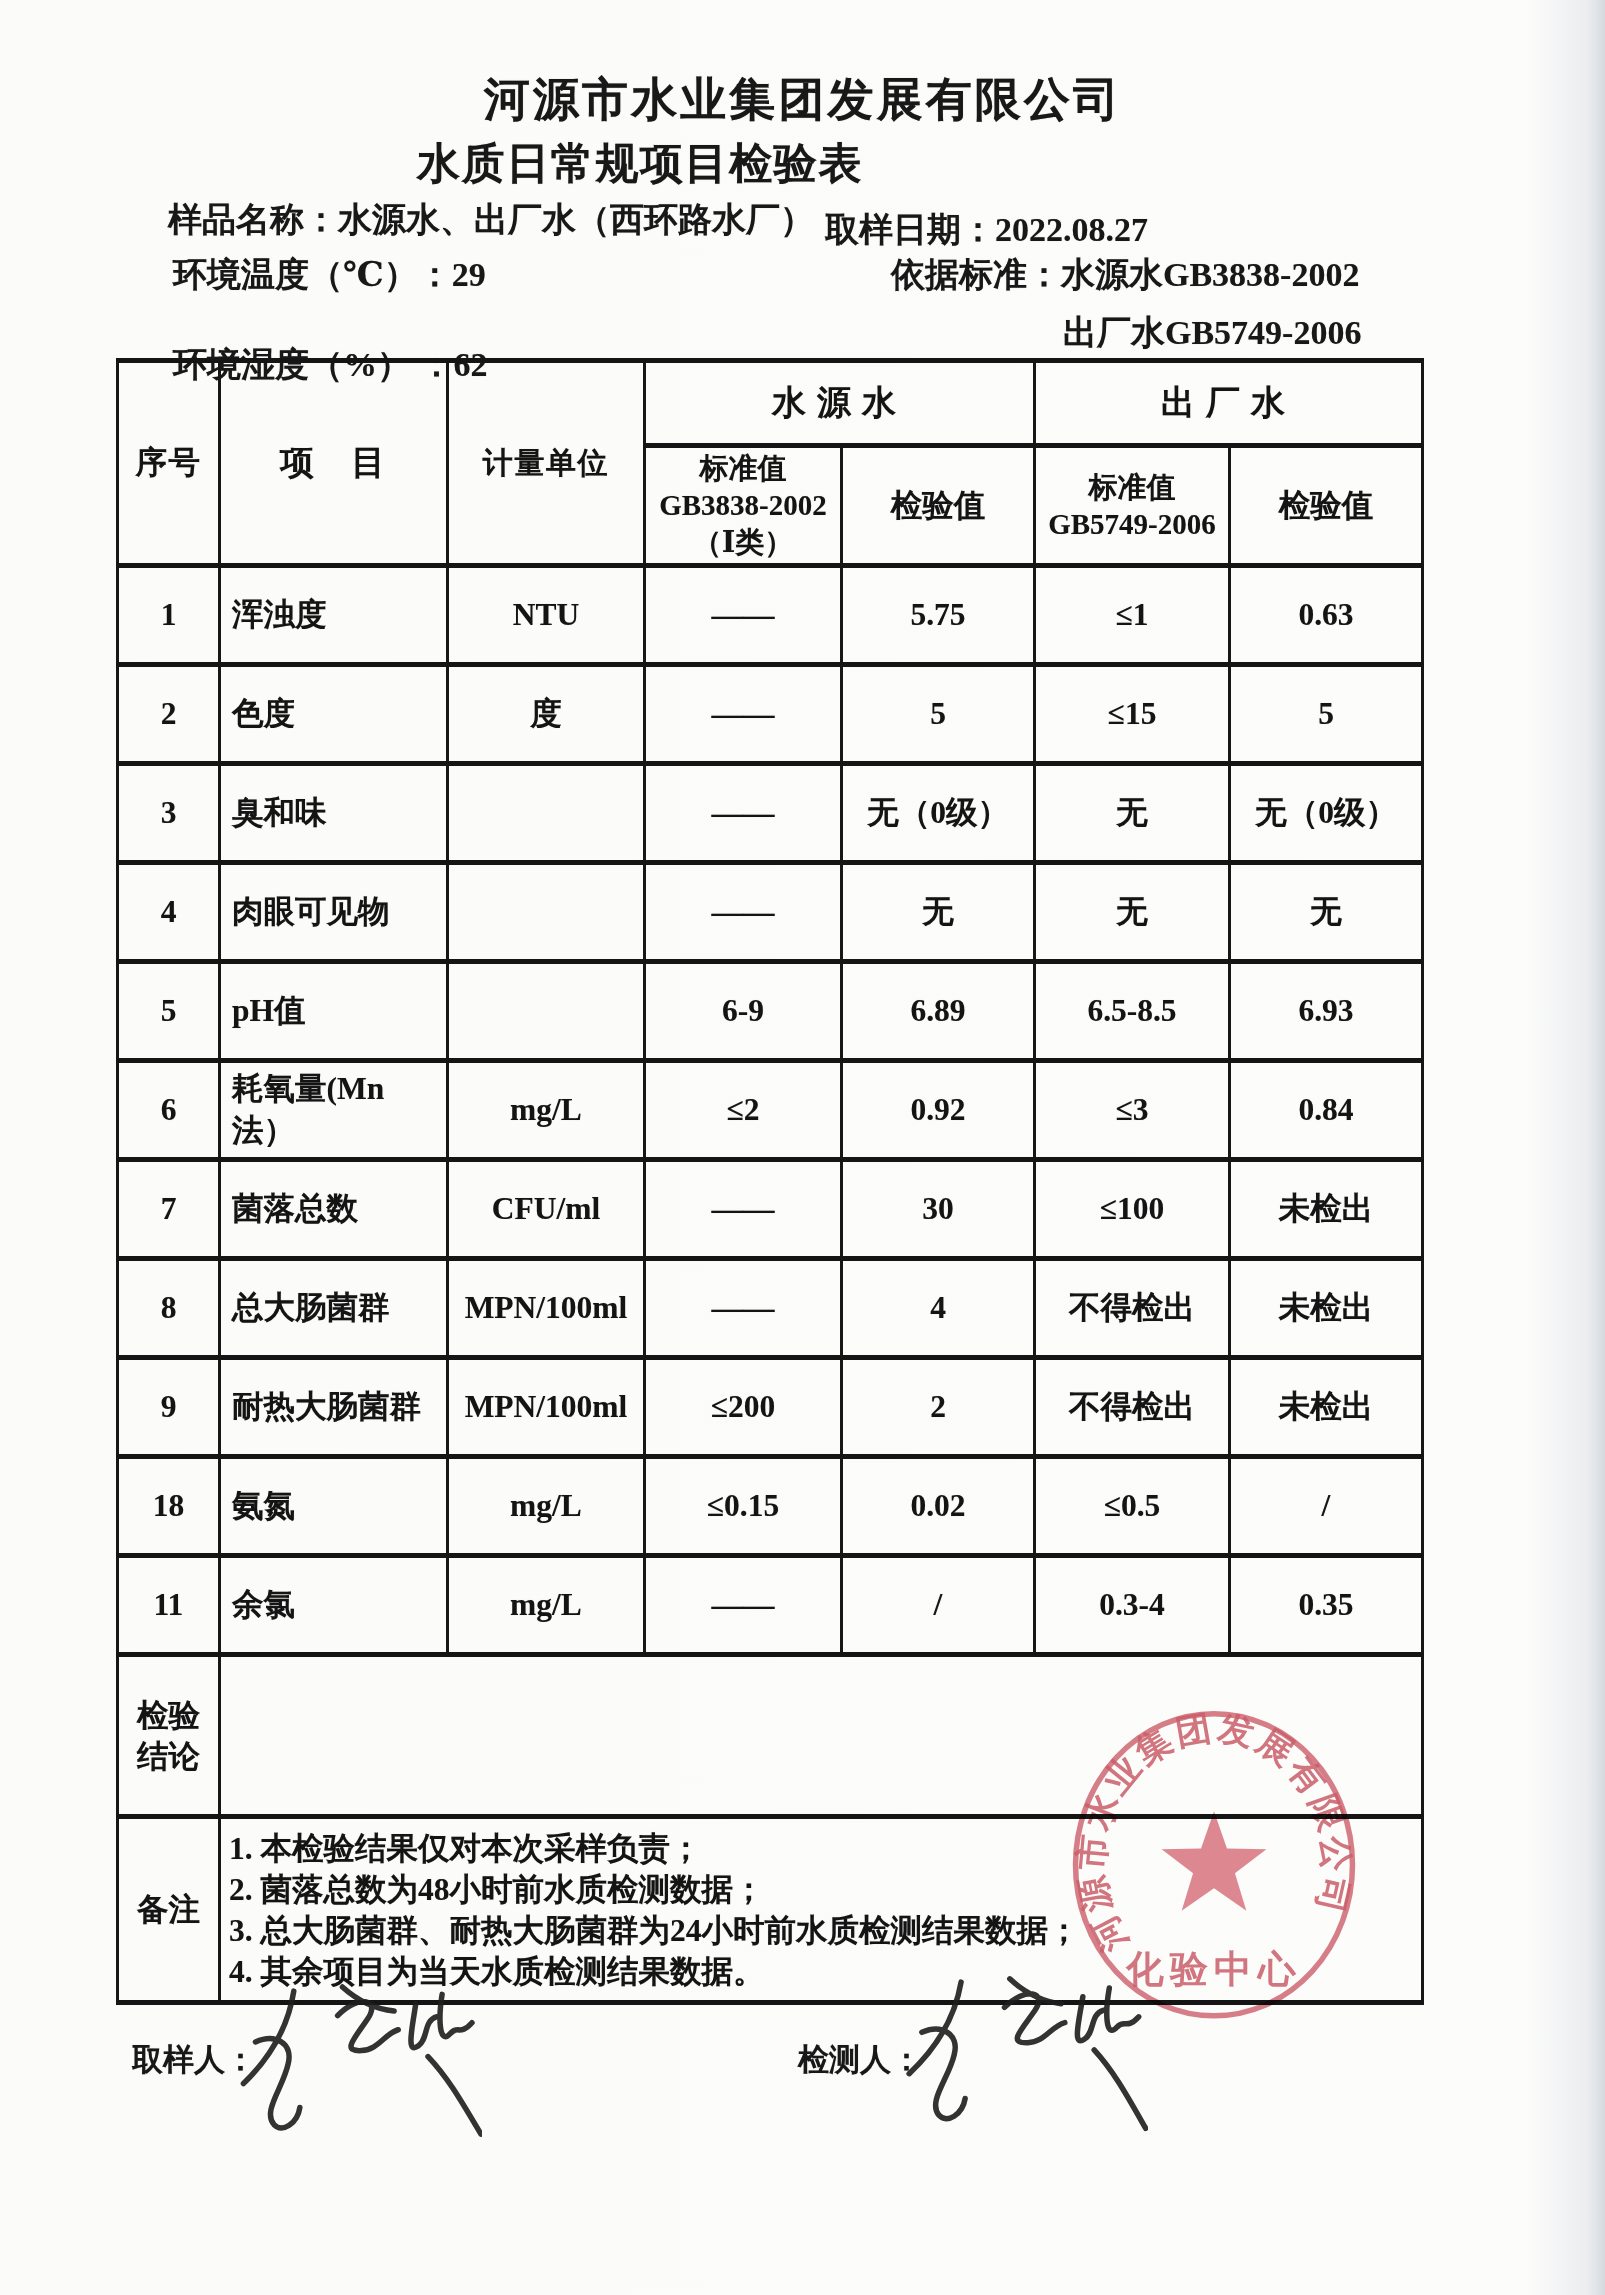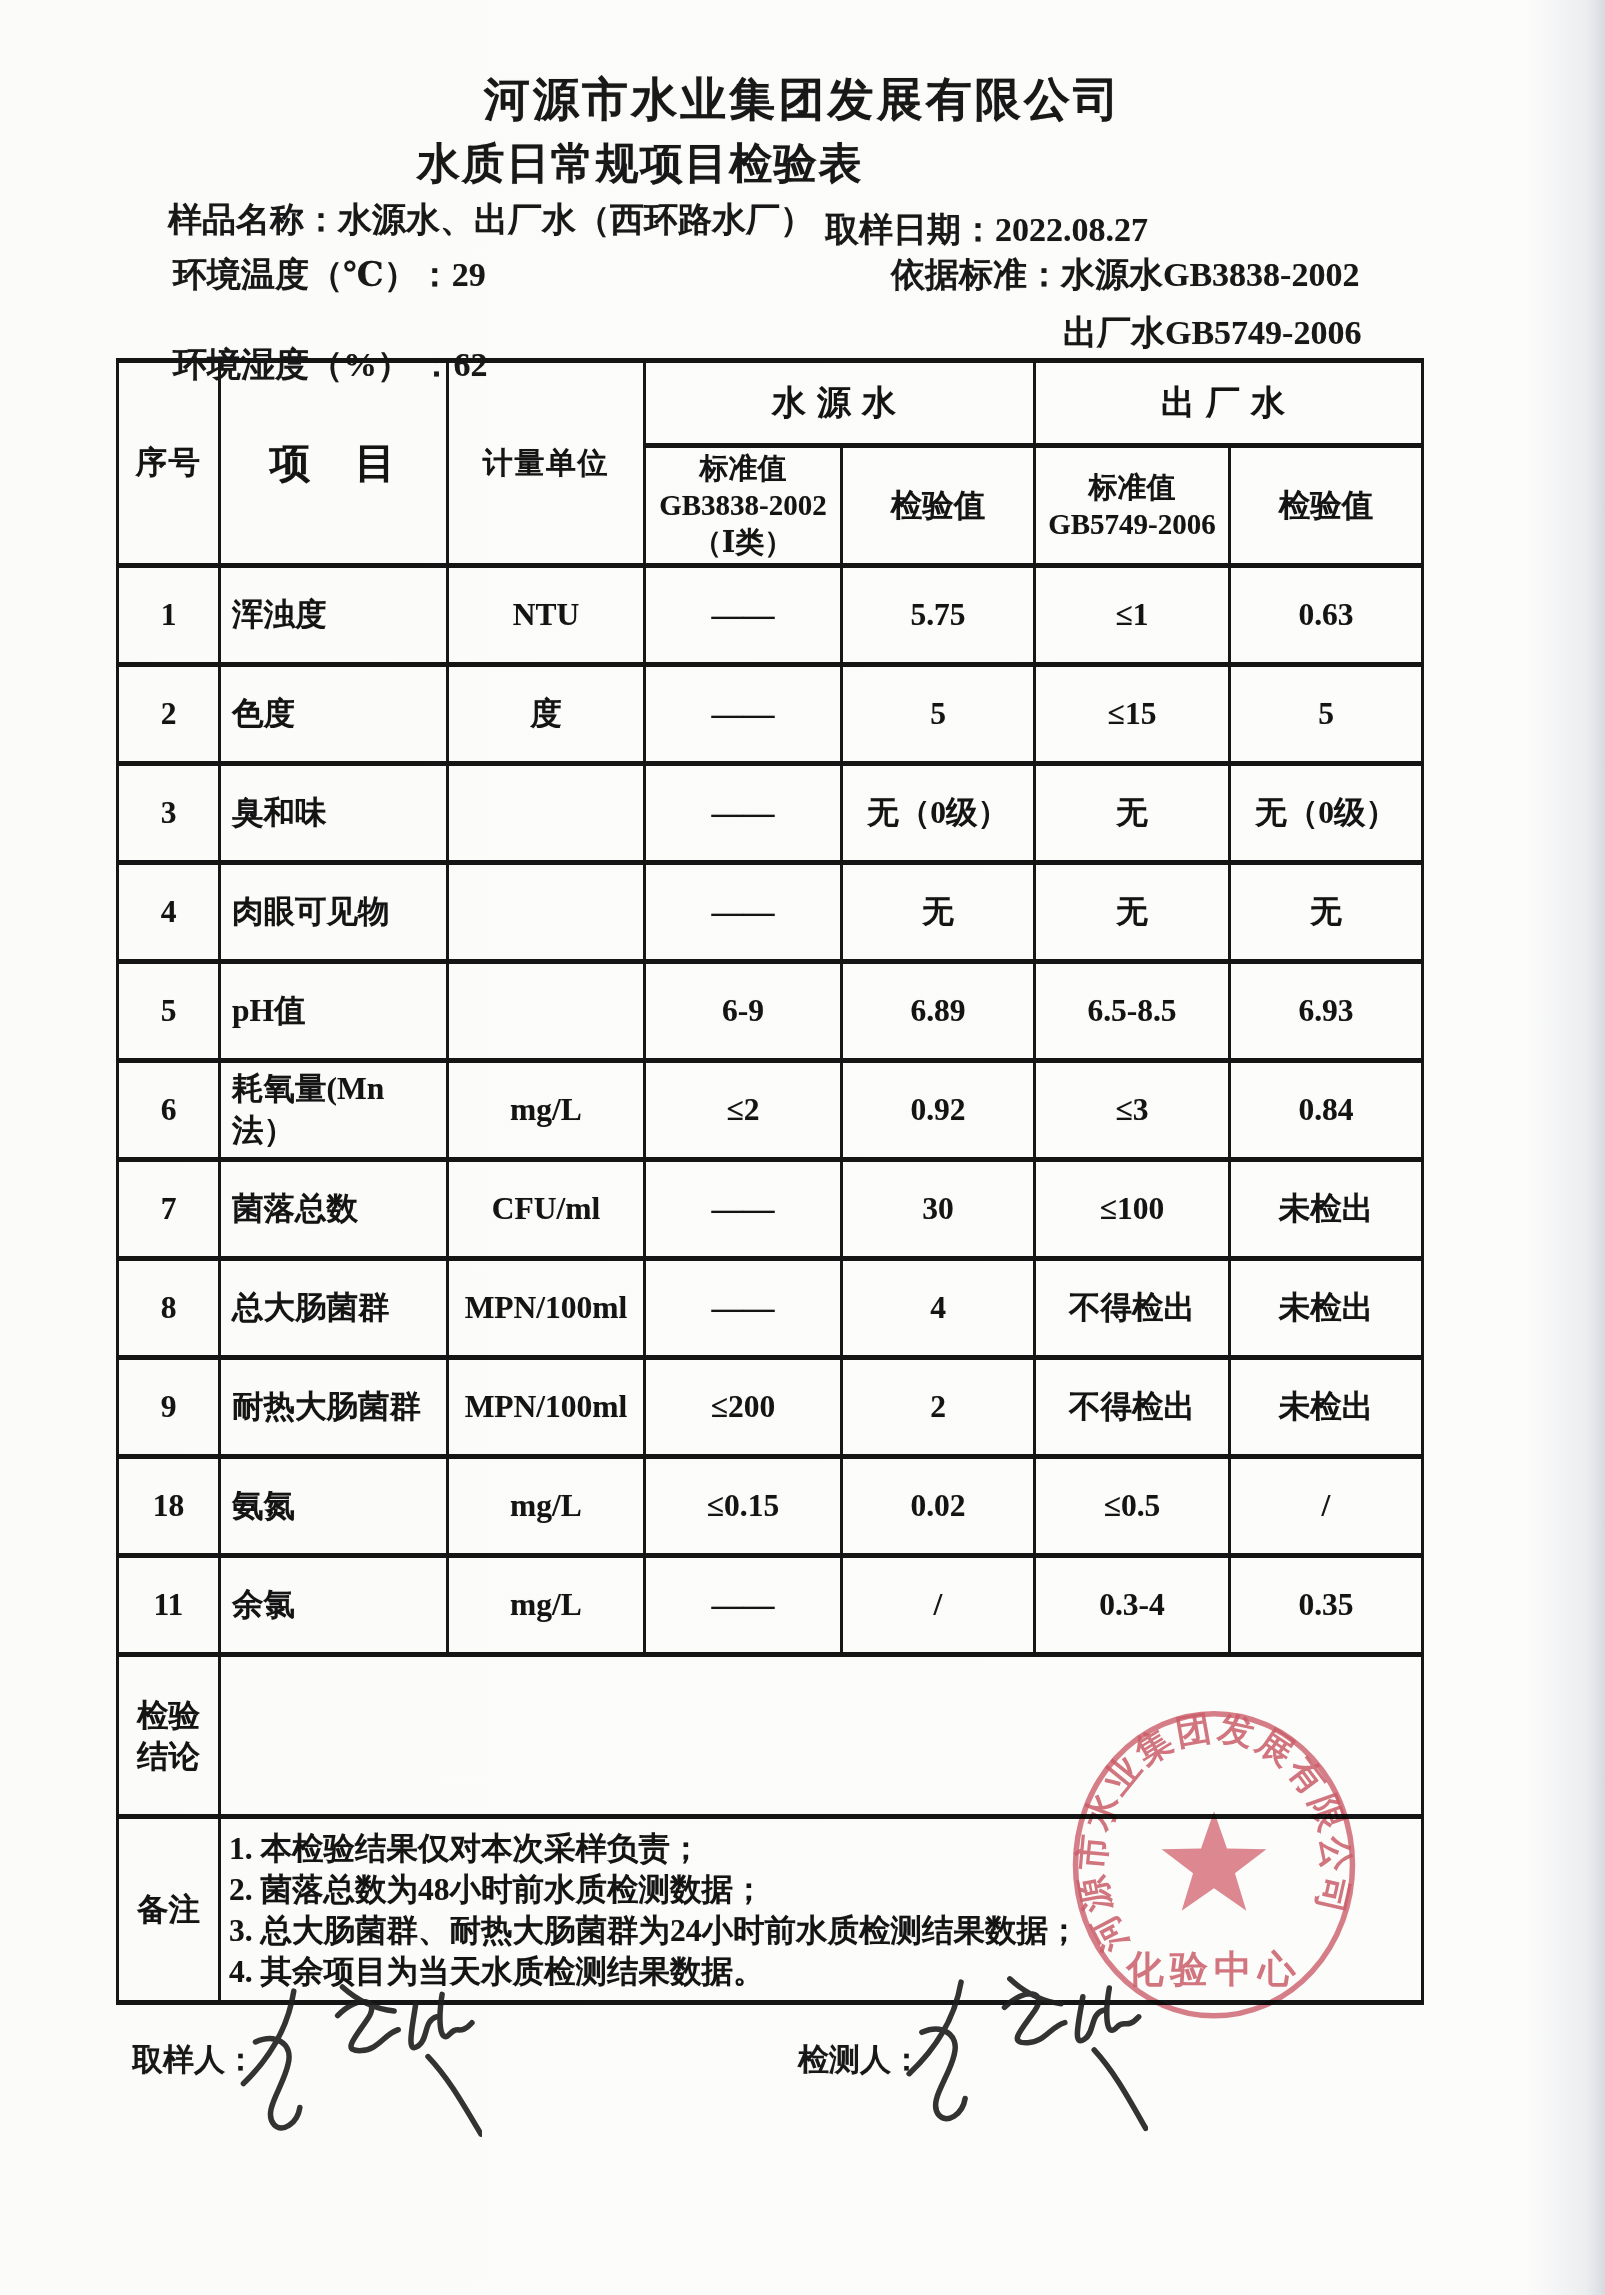--- a/index.html
+++ b/index.html
@@ -79,21 +79,21 @@
         <col style="width:228px">
         <col style="width:197px">
       <col style="width:197px">
         <col style="width:193px">
         <col style="width:195px">
         <col style="width:193px">
     </colgroup>
     <tbody>
       <tr class="h1">
         <th rowspan="2" style="letter-spacing:1.6px;font-size:31.5px">序号</th>
-        <th rowspan="2" style="letter-spacing:1.6px;font-size:41px">项　目</th>
+        <th rowspan="2" style="letter-spacing:1.6px;font-size:34px">项　目</th>
         <th rowspan="2" style="letter-spacing:1.6px;font-size:30px">计量单位</th>
         <th colspan="2" class="span2">水源水</th>
         <th colspan="2" class="span2">出厂水</th>
       </tr>
       <tr class="h2">
         <th class="std-cell">
           <span>标准值</span>
           <span>GB3838-2002</span>
           <span>（Ⅰ类）</span>
         </th>

